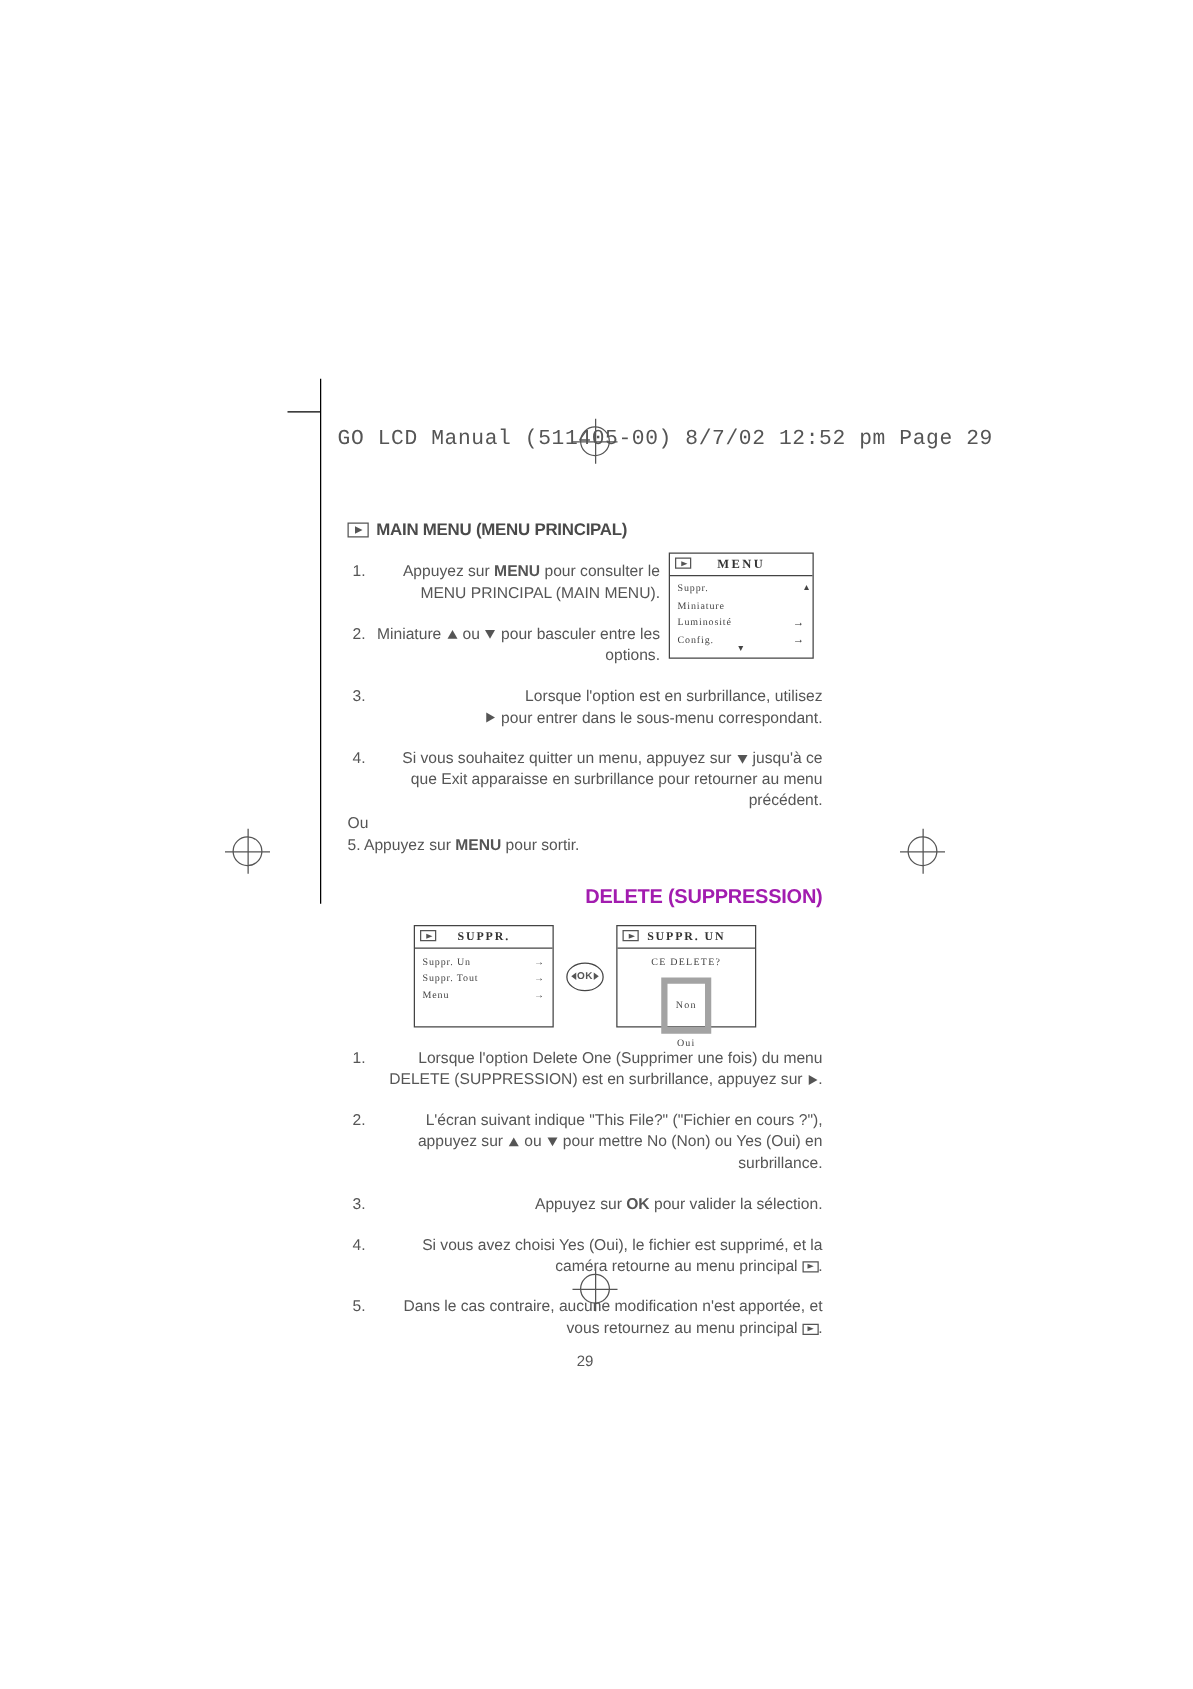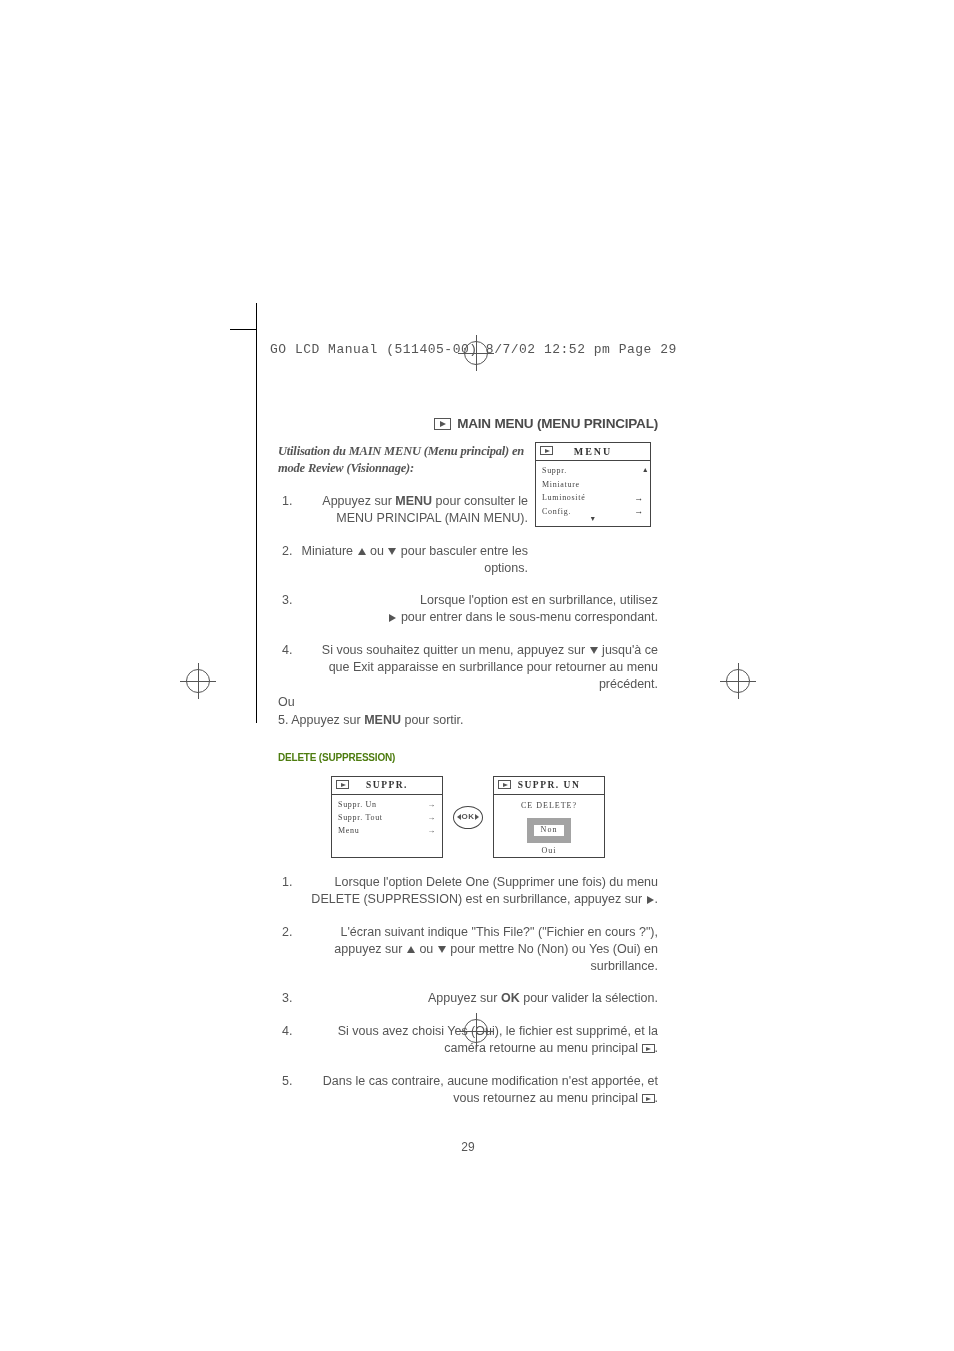--- a/index.html
+++ b/index.html
@@ -14,21 +14,21 @@
     color: #4a4a4a;
   }
   .crop-lines { position: absolute; background: #000; }
   .crop-h-top { left: 230px; top: 329px; width: 26px; height: 1px; }
   .crop-v-top { left: 256px; top: 303px; width: 1px; height: 420px; }
   .header-text {
     position: absolute;
     left: 270px;
     top: 342px;
     font-family: "Courier New", monospace;
-    font-size: 13px;
+    font-size: 17px;
     color: #555;
     letter-spacing: 0.5px;
   }
   .reg-mark {
     position: absolute;
     width: 36px; height: 36px;
   }
   .reg-mark::before, .reg-mark::after {
     content: ""; position: absolute; background: #555;
   }
@@ -55,28 +55,28 @@
   }
   .h1 {
     font-weight: 700;
     font-size: 13.5px;
     margin: 0 0 10px 0;
     display: flex;
     align-items: center;
     gap: 6px;
     color: #4a4a4a;
     letter-spacing: -0.2px;
-    justify-content: flex-end;
   }
   .h2 {
     font-weight: 700;
-    font-size: 10px;
+    font-size: 16px;
     margin: 0 0 9px 0;
-    color: #4d7c0f;
+    color: #a21caf;
     letter-spacing: -0.2px;
+    text-align: right;
   }
   .subhead {
     font-style: italic;
     font-weight: 700;
     font-size: 12.5px;
     margin: 0 0 2px 0;
     letter-spacing: -0.2px;
     font-family: Georgia, 'Times New Roman', serif;
   }
   .subhead2 {
@@ -163,37 +163,37 @@
     height: 18px;
     font-size: 9.5px; font-weight: 700; letter-spacing: 1.5px; color: #333;
     position: relative;
   }
   .smallbox .title .play-icon.sm { position:absolute; left:4px; top:3px; }
   .smallbox .body { padding: 4px 6px; font-size: 8px; letter-spacing: 0.7px; color: #444; }
   .smallbox .body .row { display: flex; justify-content: space-between; height: 13px; align-items: center; }
   .smallbox .body.center { text-align: center; padding-top: 6px; font-size: 8px; }
   .smallbox .body.center .q { letter-spacing: 1px; margin-bottom: 6px; }
   .smallbox .body.center .opt { margin: 3px auto; letter-spacing: 1px; }
-  .smallbox .body.center .sel { display:inline-block; padding: 0 7px; border: 7px solid #a3a3a3; }
+  .smallbox .body.center .sel { display:inline-block; padding: 12px 7px; border: 5px solid #a3a3a3; }
 
   .ok-btn {
     width: 30px; height: 23px;
     border: 1px solid #444; border-radius: 50%;
     display: flex; align-items: center; justify-content: center;
     font-size: 8px; font-weight:700; color:#555; letter-spacing:0.5px;
     position: relative;
     font-family: Arial, sans-serif;
   }
   .ok-btn::before, .ok-btn::after {
     content:""; position:absolute; width:0; height:0;
   }
   .ok-btn::before { left:3px; top:50%; transform:translateY(-50%); border-top:3px solid transparent; border-bottom:3px solid transparent; border-right:4px solid #555; }
   .ok-btn::after  { right:3px; top:50%; transform:translateY(-50%); border-top:3px solid transparent; border-bottom:3px solid transparent; border-left:4px solid #555; }
 
-  .page-num { text-align: center; margin-top: 32px; font-size: 12px; }
+  .page-num { text-align: center; margin-top: 10px; font-size: 12px; }
 
   .narrow-col { width: 250px; }
 </style>
 </head>
 <body>
 
 <div class="crop-lines crop-h-top"></div>
 <div class="crop-lines crop-v-top"></div>
 <div class="reg-mark reg-top">
     <span class="circ"></span>
@@ -238,21 +238,20 @@
 </div>
 
 <div class="page">
 
   <div class="h1">
     <span class="play-icon"></span>
     <span>MAIN MENU (MENU PRINCIPAL)</span>
   </div>
 
   <div class="narrow-col">
-    <p class="subhead">Utilisation du MAIN MENU (Menu principal) en mode Review (Visionnage):</p>
     <ol class="steps">
       <li>
         <span>Appuyez sur </span><span class="b">MENU</span><span> pour consulter le MENU PRINCIPAL (MAIN MENU).</span>
       </li>
       <li>
         <span>Miniature </span><span class="tri up"></span><span> ou </span><span class="tri down"></span><span> pour basculer entre les options.</span>
       </li>
     </ol>
   </div>
   <ol class="steps" start="3">

